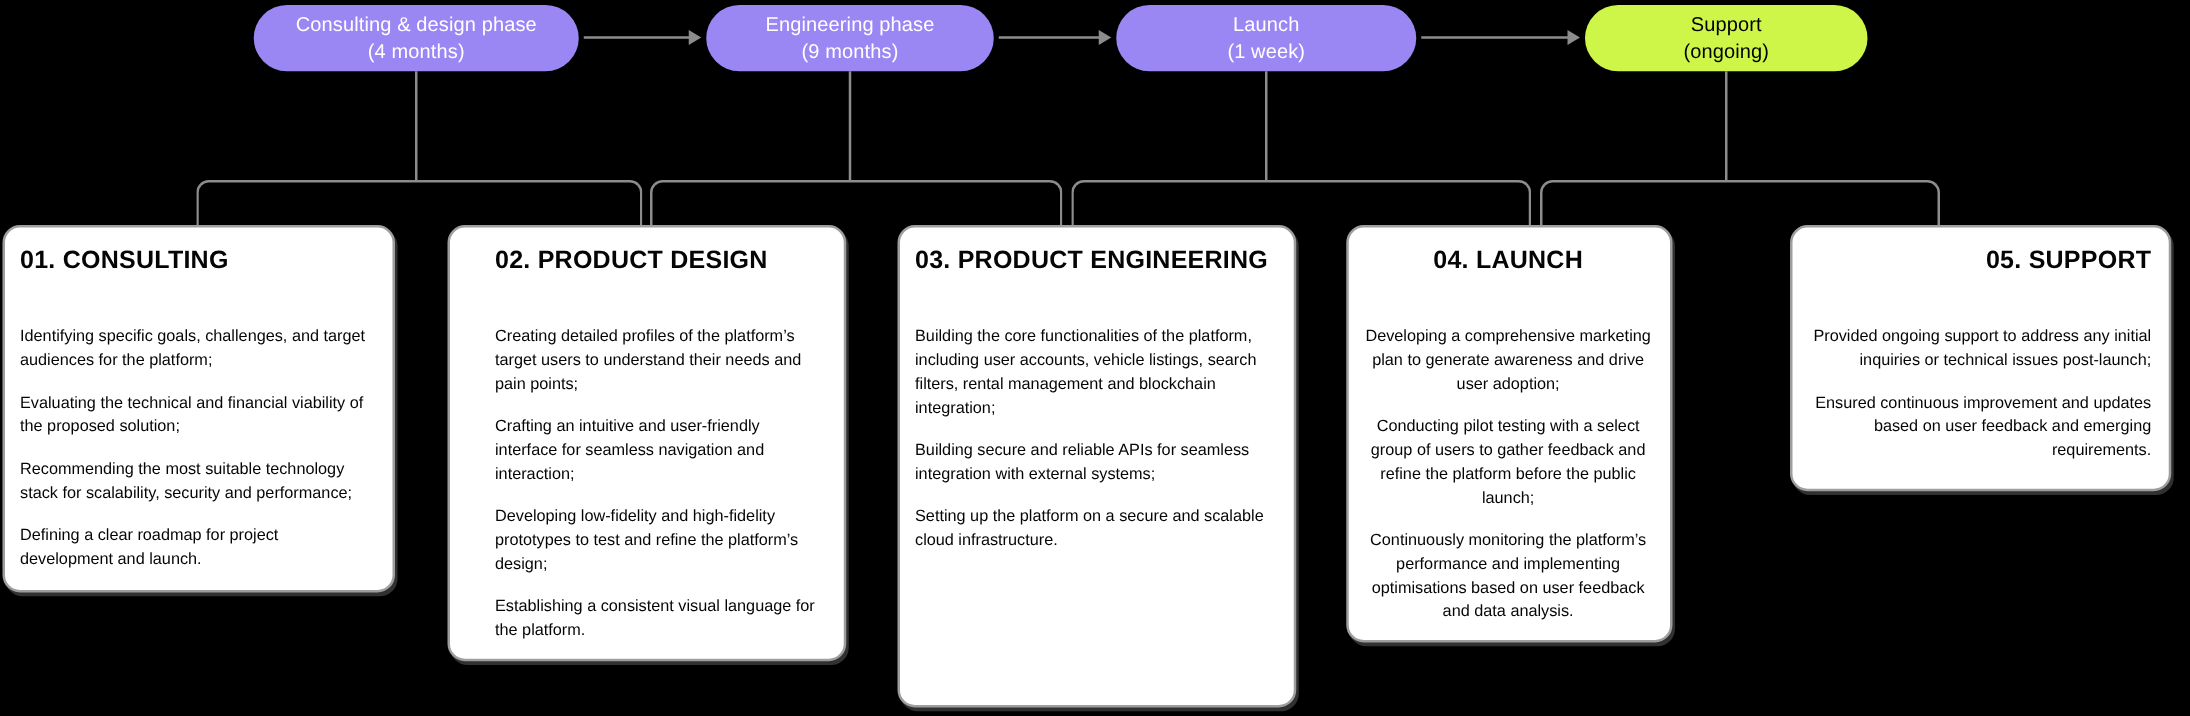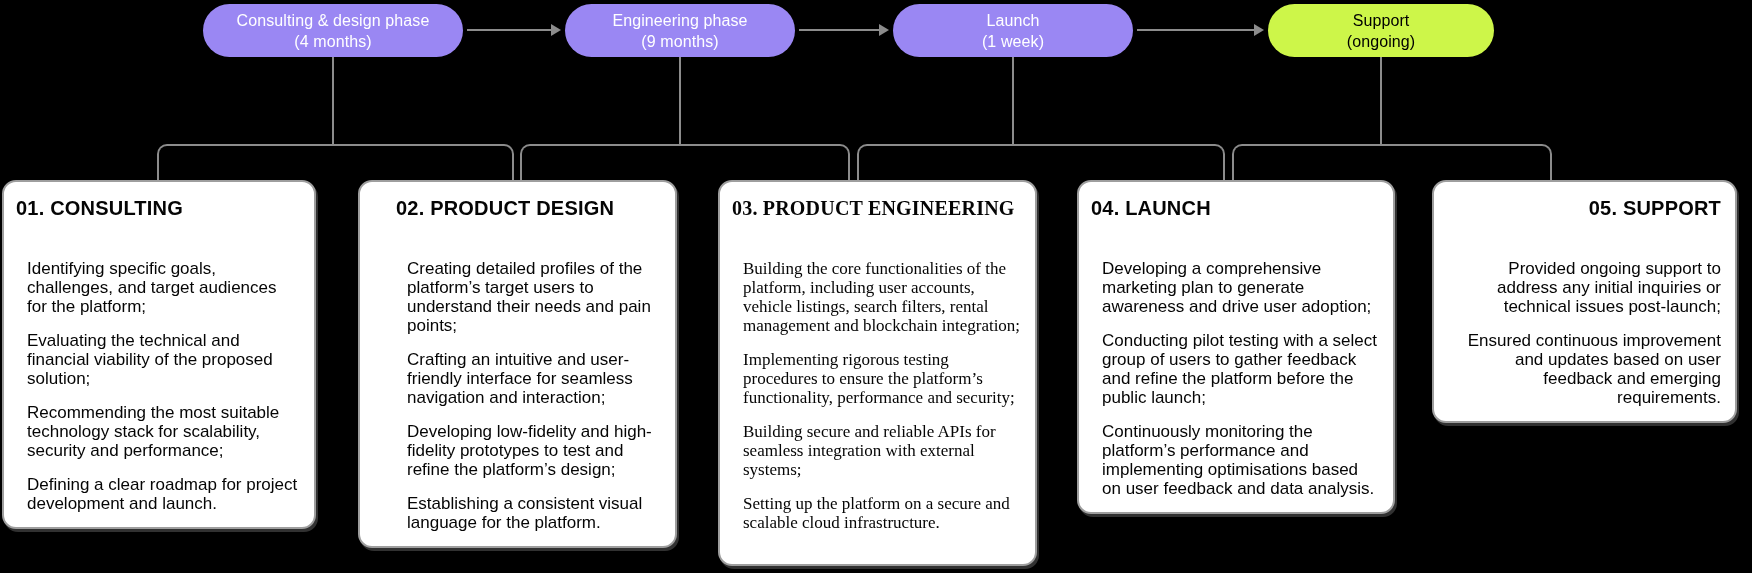--- a/index.html
+++ b/index.html
@@ -85,22 +85,22 @@
   }
   .card h3 {
     margin: 0 0 40px 0;
     font-size: 20px;
     line-height: 22px;
     font-weight: 600;
     letter-spacing: 0.2px;
     color: #050505;
   }
   .card p {
-    margin: 0 0 15px 11px;
-    font-size: 17px;
+    margin: 0 0 15px 0;
+    font-size: 13px;
     line-height: 19px;
     font-weight: 500;
   }
   .card p:last-child { margin-bottom: 0; }
 </style>
 </head>
 <body>
 
 <div class="canvas">
 
@@ -153,29 +153,28 @@
   </div>
 
   <div class="card" style="left:358px; width:319px; min-height:331px;padding-left:36px;">
     <h3>02. PRODUCT DESIGN</h3>
     <p>Creating detailed profiles of the platform’s target users to understand their needs and pain points;</p>
     <p>Crafting an intuitive and user-friendly interface for seamless navigation and interaction;</p>
     <p>Developing low-fidelity and high-fidelity prototypes to test and refine the platform’s design;</p>
     <p>Establishing a consistent visual language for the platform.</p>
   </div>
 
-  <div class="card" style="left:718px; width:319px; min-height:386px;font-family:Liberation Serif, serif;">
+  <div class="card" style="left:718px; width:319px; min-height:386px;">
     <h3>03. PRODUCT ENGINEERING</h3>
     <p>Building the core functionalities of the platform, including user accounts, vehicle listings, search filters, rental management and blockchain integration;</p>
-    <p>Implementing rigorous testing procedures to ensure the platform’s functionality, performance and security;</p>
     <p>Building secure and reliable APIs for seamless integration with external systems;</p>
     <p>Setting up the platform on a secure and scalable cloud infrastructure.</p>
   </div>
 
-  <div class="card" style="left:1077px; width:318px; min-height:316px;">
+  <div class="card" style="left:1077px; width:261px; min-height:316px;text-align:center;">
     <h3>04. LAUNCH</h3>
     <p>Developing a comprehensive marketing plan to generate awareness and drive user adoption;</p>
     <p>Conducting pilot testing with a select group of users to gather feedback and refine the platform before the public launch;</p>
     <p>Continuously monitoring the platform’s performance and implementing optimisations based on user feedback and data analysis.</p>
   </div>
 
   <div class="card" style="left:1432px; width:305px; min-height:213px;text-align:right;">
     <h3>05. SUPPORT</h3>
     <p>Provided ongoing support to address any initial inquiries or technical issues post-launch;</p>
     <p>Ensured continuous improvement and updates based on user feedback and emerging requirements.</p>

